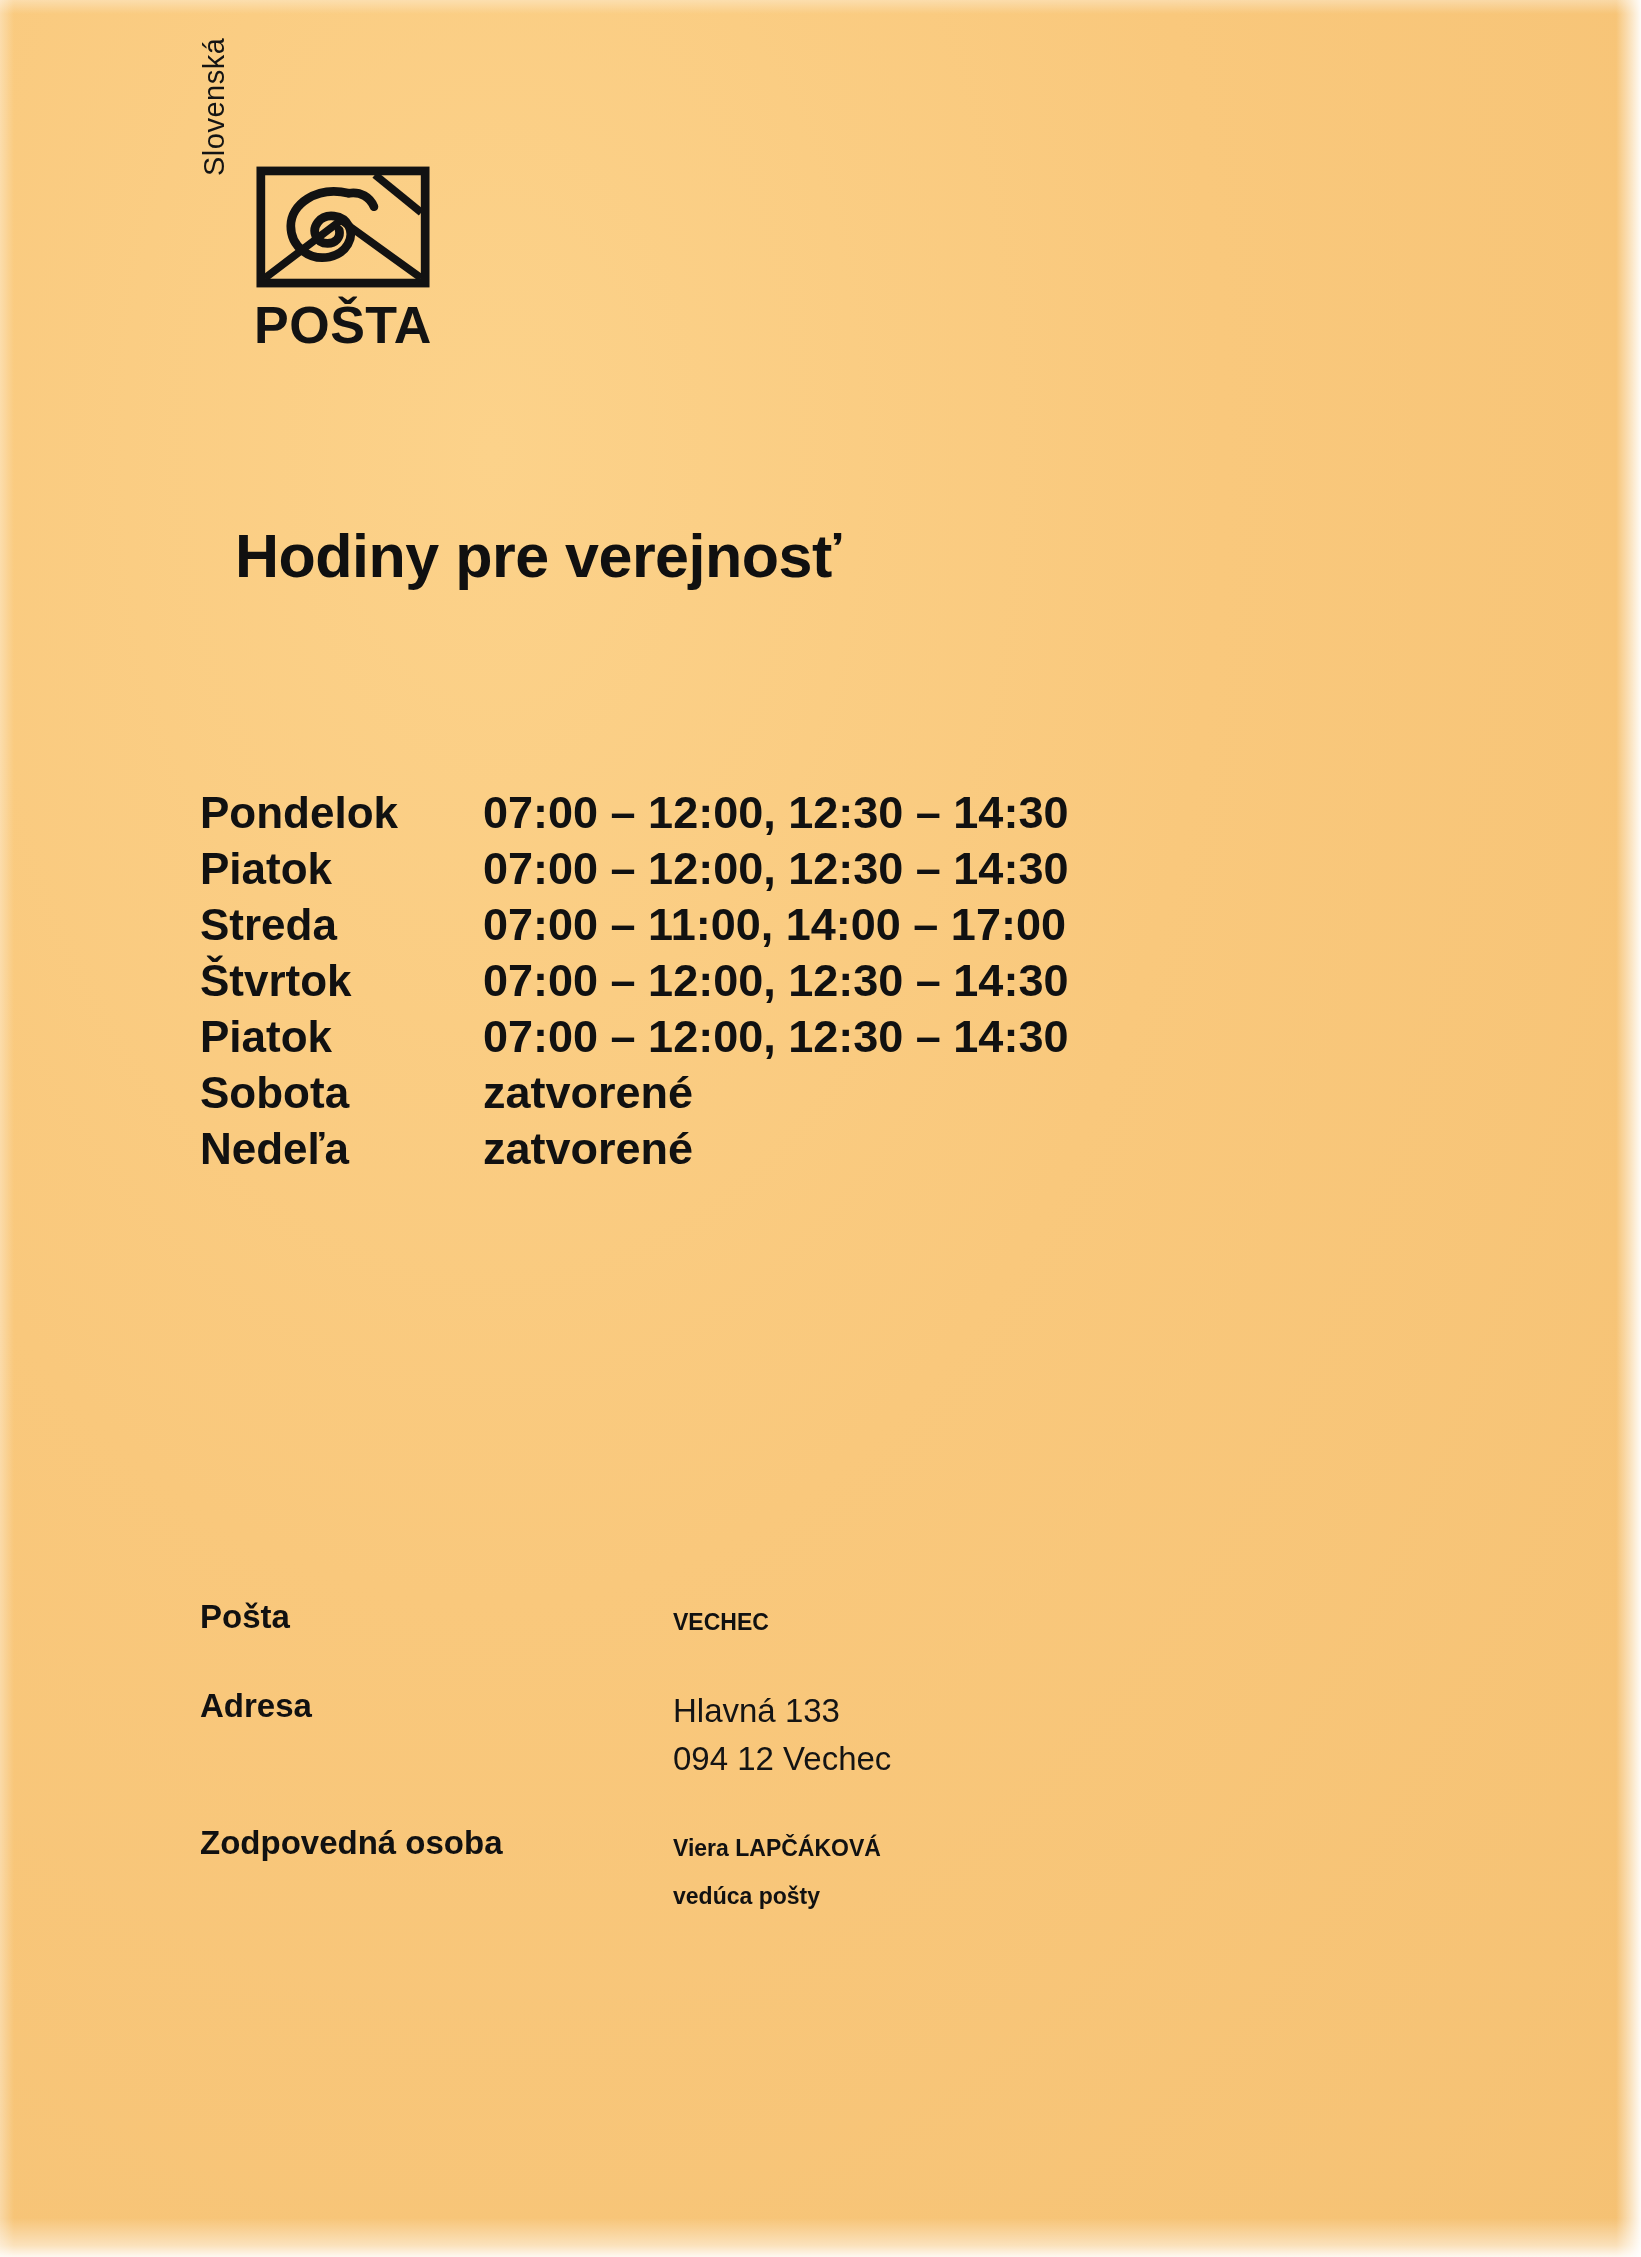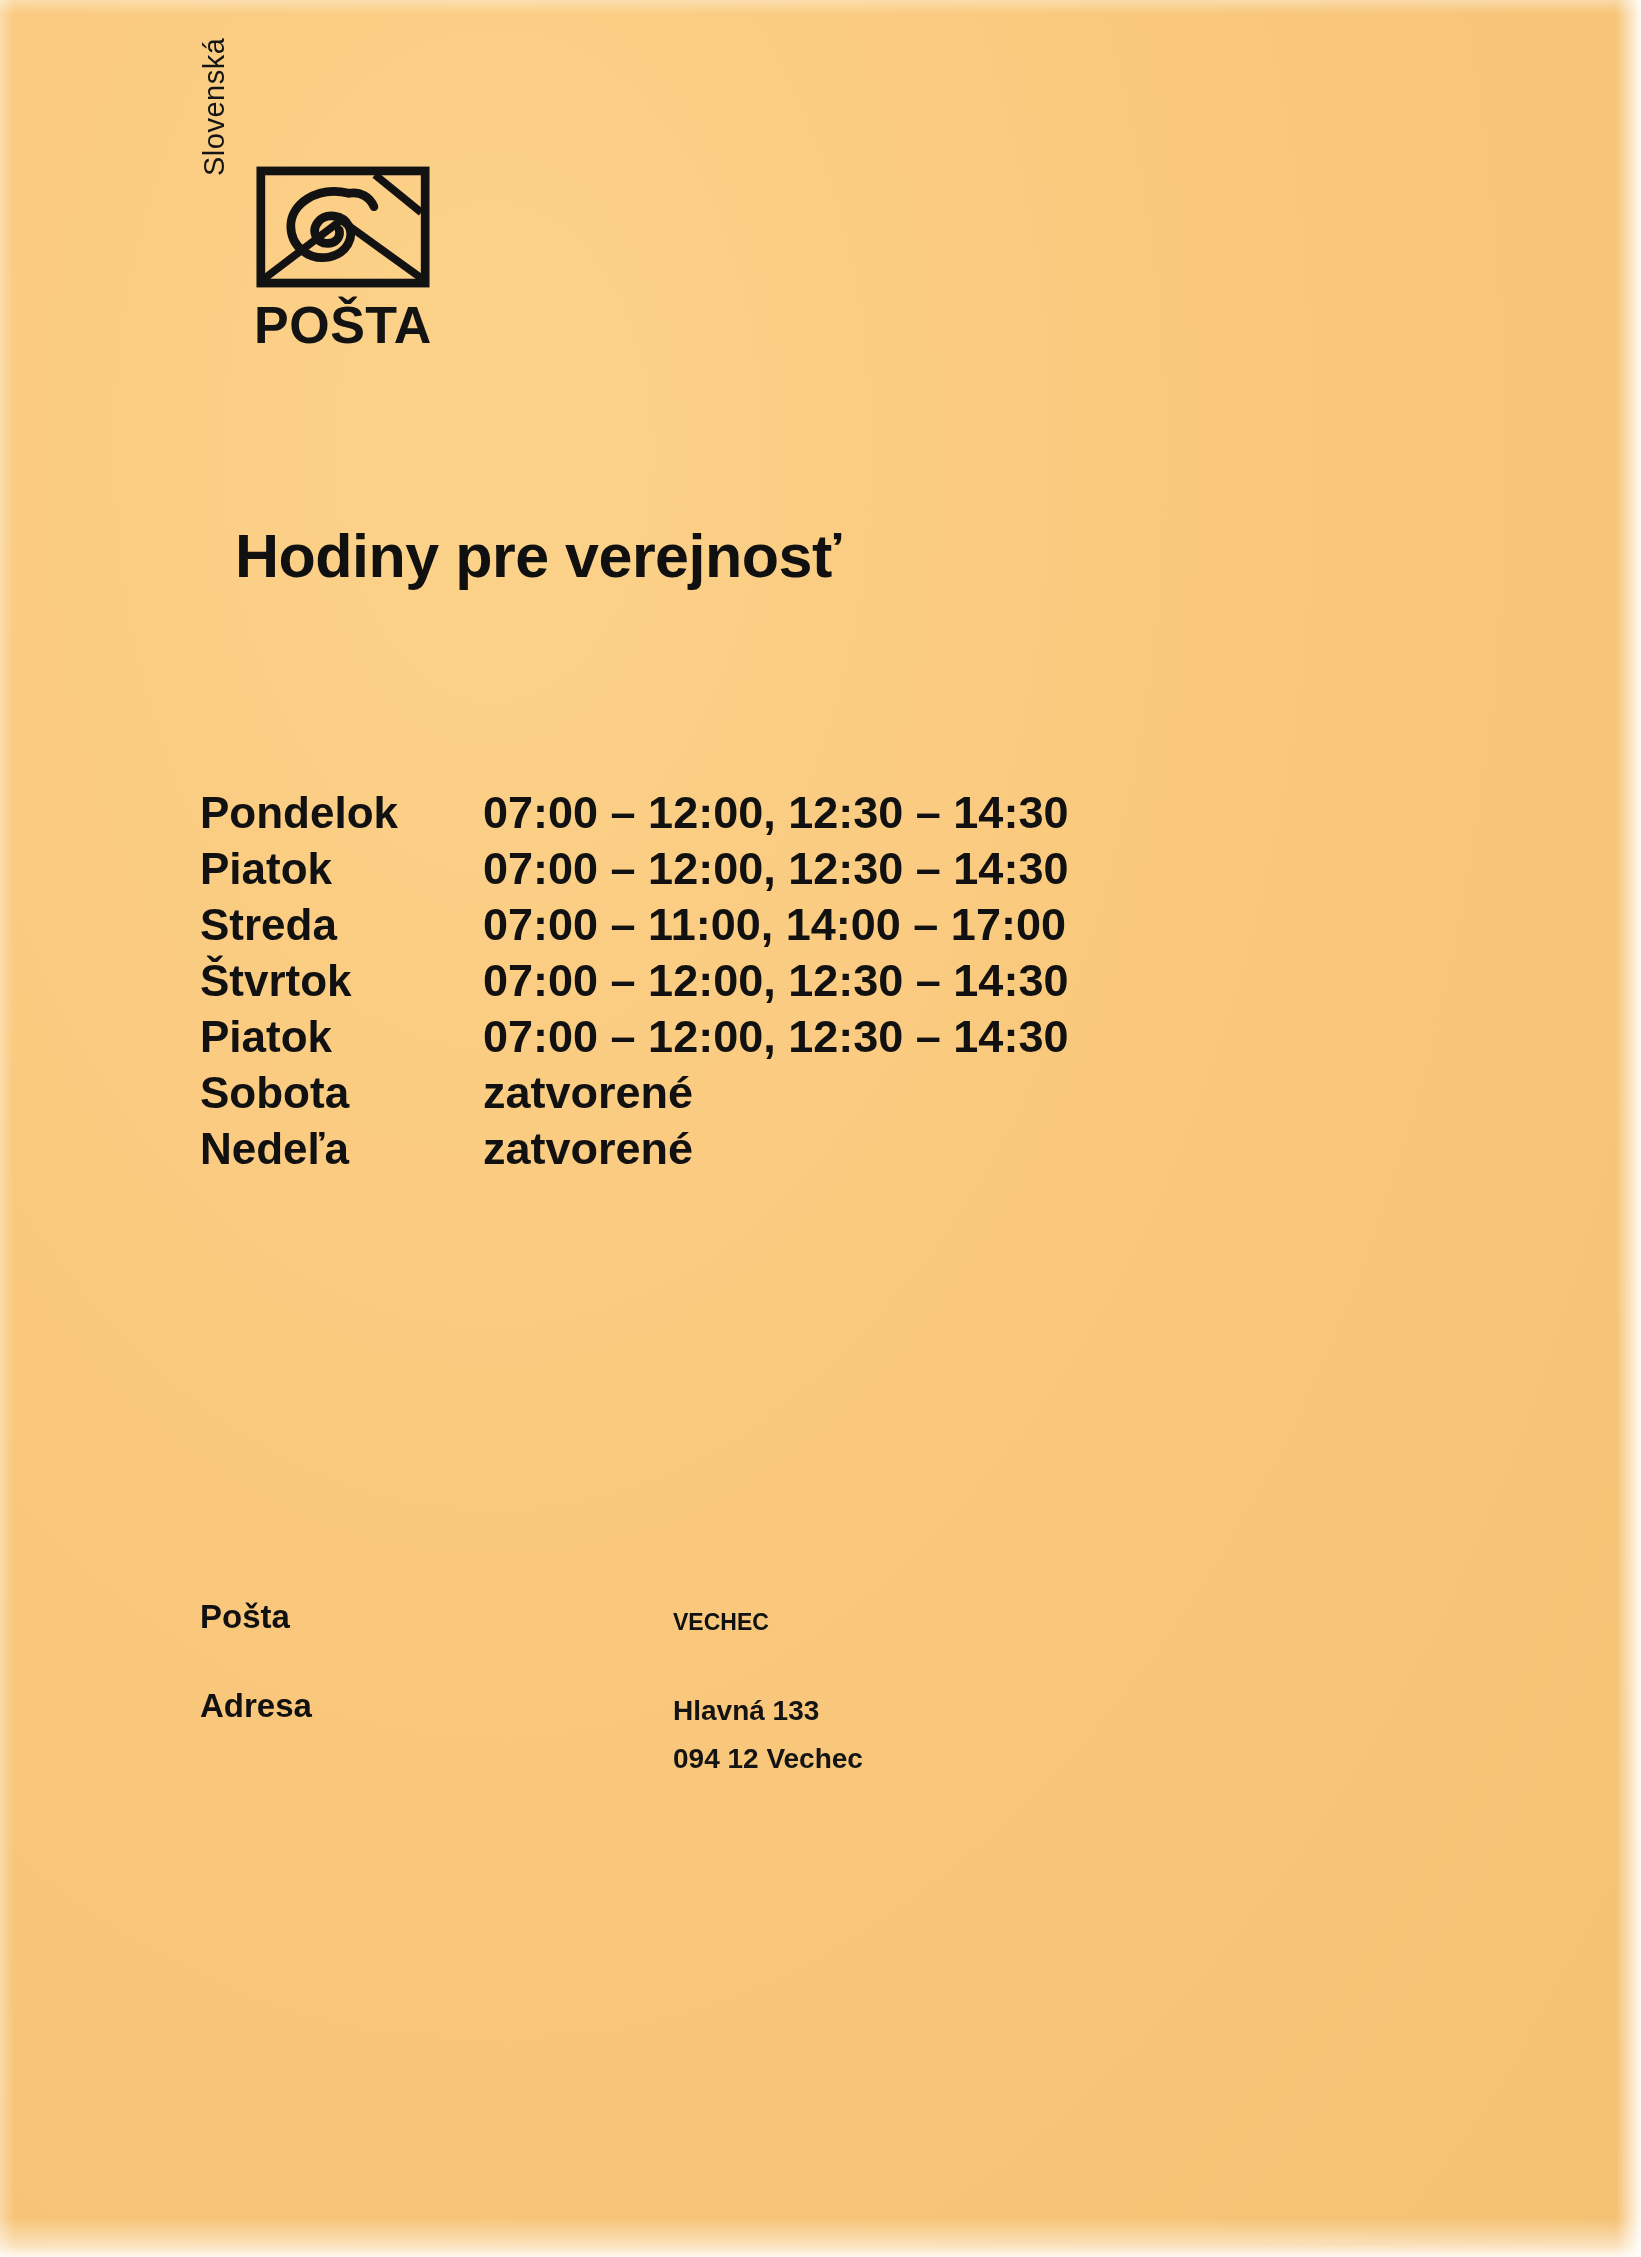--- a/index.html
+++ b/index.html
@@ -164,22 +164,22 @@
     padding-top: 0px;
   }
   .detail-values .v-strong {
     font-size: 23px;
     font-weight: bold;
     color: #111;
     line-height: 48px;
     white-space: nowrap;
   }
   .detail-values .v-normal {
-    font-size: 28px;
-    font-weight: 700;
+    font-size: 33px;
+    font-weight: 400;
     color: #141414;
     line-height: 48px;
     white-space: nowrap;
   }
 </style>
 </head>
 <body>
 
 <div class="sheet">
 
@@ -245,20 +245,27 @@
     </div>
 
     <div class="detail-row">
       <div class="detail-label">Adresa</div>
       <div class="detail-values">
         <div class="v-normal">Hlavná 133</div>
         <div class="v-normal">094 12  Vechec</div>
       </div>
     </div>
 
+    <div class="detail-row">
+      <div class="detail-label">Zodpovedná osoba</div>
+      <div class="detail-values">
+        <div class="v-strong">Viera LAPČÁKOVÁ</div>
+        <div class="v-strong">vedúca pošty</div>
+      </div>
+    </div>
 
   </div>
 
   <div class="edge-left"></div>
   <div class="edge-top"></div>
   <div class="edge-right"></div>
   <div class="edge-bottom"></div>
 </div>
 
 

